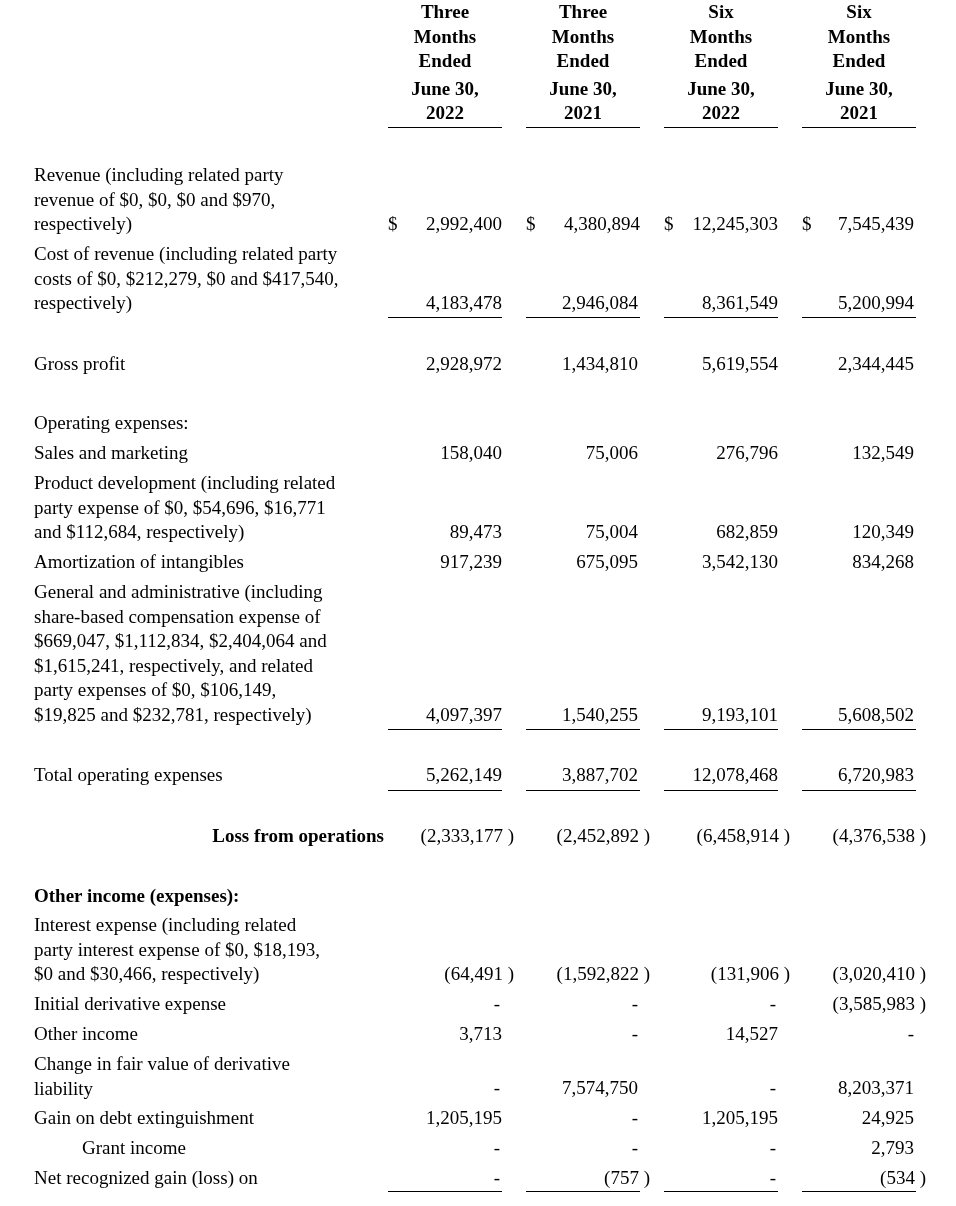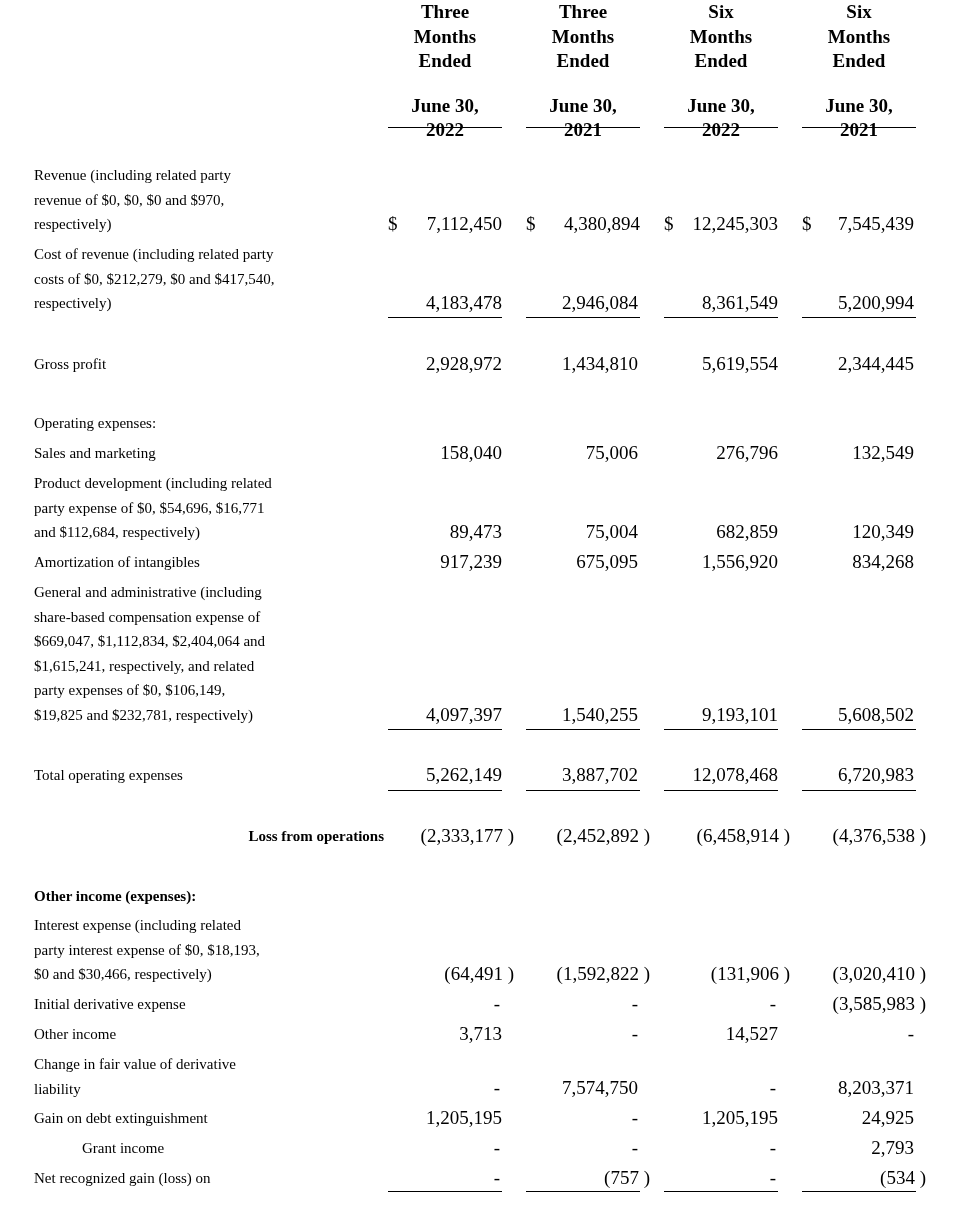--- a/index.html
+++ b/index.html
@@ -17,32 +17,32 @@
       font-size: 19px;
     }
     .hdr {
       position: absolute;
       top: 0;
       text-align: center;
       font-weight: bold;
       font-size: 19px;
       line-height: 24.5px;
     }
-    .hdr .l4 { margin-top: 20px; }
+    .hdr .l4 { margin-top: 3px; }
     .hdr-rule {
       position: absolute;
       top: 127px;
       height: 0;
       border-top: 1.3px solid #000;
     }
     .label {
       position: absolute;
       left: 34px;
       width: 350px;
-      font-size: 15px;
+      font-size: 19px;
       line-height: 24.5px;
       white-space: pre-line;
       font-family: Liberation Serif, serif;
     }
     .label.bold { font-weight: bold; }
     .val {
       position: absolute;
       font-size: 19px;
       line-height: 24.5px;
       white-space: nowrap;
@@ -89,21 +89,21 @@
 <div class="hdr-rule" style="left:388px;width:114px;"></div>
 <div class="hdr-rule" style="left:526px;width:114px;"></div>
 <div class="hdr-rule" style="left:664px;width:114px;"></div>
 <div class="hdr-rule" style="left:802px;width:114px;"></div>
 
 <div class="label" style="top:163px;">Revenue (including related party
 revenue of $0, $0, $0 and $970,
 respectively)</div>
 <div class="val" style="left:388px;width:114px;top:212px;">
   <span class="dollar">$</span>
-  <span class="num">7,112,450</span>
+  <span class="num">2,992,400</span>
 </div>
 <div class="val" style="left:526px;width:114px;top:212px;">
   <span class="dollar">$</span>
   <span class="num">4,380,894</span>
 </div>
 <div class="val" style="left:664px;width:114px;top:212px;">
   <span class="dollar">$</span>
   <span class="num">12,245,303</span>
 </div>
 <div class="val" style="left:802px;width:112px;top:212px;">
@@ -178,21 +178,21 @@
   </div>
 
 <div class="label" style="top:550px;">Amortization of intangibles</div>
 <div class="val" style="left:388px;width:114px;top:550px;">
     <span class="num">917,239</span>
   </div>
 <div class="val" style="left:526px;width:112px;top:550px;">
     <span class="num">675,095</span>
   </div>
 <div class="val" style="left:664px;width:114px;top:550px;">
-    <span class="num">1,556,920</span>
+    <span class="num">3,542,130</span>
   </div>
 <div class="val" style="left:802px;width:112px;top:550px;">
     <span class="num">834,268</span>
   </div>
 
 <div class="label" style="top:580px;">General and administrative (including
 share-based compensation expense of
 $669,047, $1,112,834, $2,404,064 and
 $1,615,241, respectively, and related
 party expenses of $0, $106,149,

